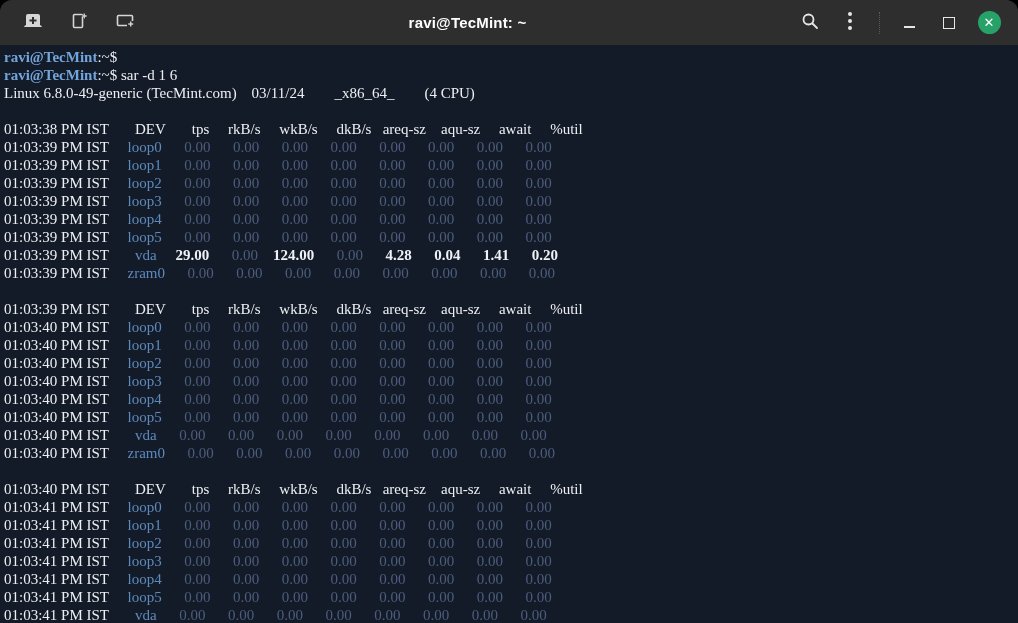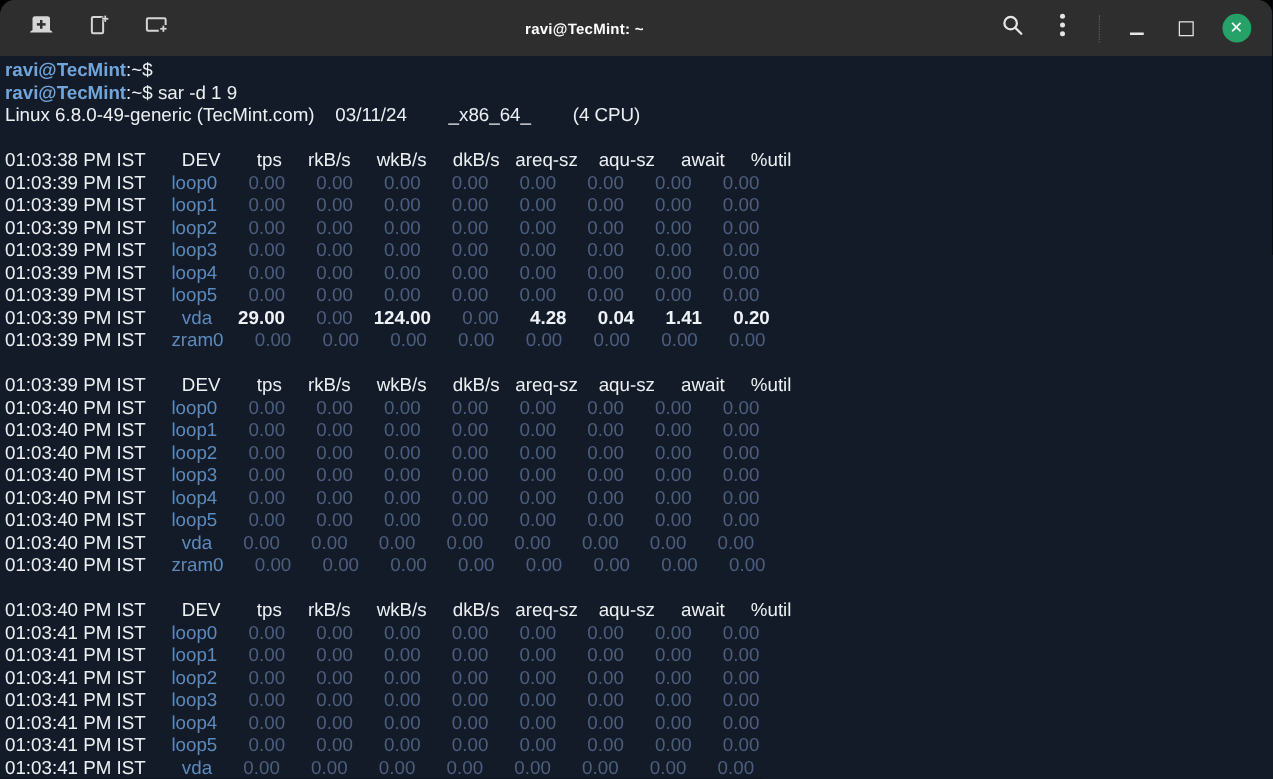--- a/index.html
+++ b/index.html
@@ -31,21 +31,21 @@
     width: 30px; height: 30px;
     display: flex; align-items: center; justify-content: center;
     border-radius: 6px;
     cursor: pointer;
   }
   .tb-title {
     flex: 1;
     text-align: center;
     color: #ffffff;
     font-weight: bold;
-    font-size: 12px;
+    font-size: 15px;
     letter-spacing: .2px;
   }
   .tb-right { display: flex; align-items: center; gap: 10px; margin-right: 4px; }
   .tb-sep {
     width: 0; height: 22px;
     border-left: 1px dotted #5a5a5a;
     margin: 0 4px;
   }
   .win-min-bar { width: 11px; height: 2px; background: #e6e6e6; margin-top: 8px; }
   .win-max-box { width: 10px; height: 10px; border: 1.5px solid #e6e6e6; }
@@ -61,21 +61,21 @@
   
   .terminal {
     position: absolute;
     top: 45px; left: 0; right: 0; bottom: 0;
     background: var(--terminal-bg, #141b28);
     padding: 3px 0 0 4px;
     box-sizing: border-box;
     overflow: hidden;
   }
   .tline {
-    font-family: Liberation Sans, sans-serif;
+    font-family: Liberation Serif, serif;
     font-size: 15px;
     line-height: 18px;
     height: 18px;
     white-space: pre;
     font-variant-ligatures: none;
   }
   .c-white  { color: var(--text-white, #edf0f3); }
   .c-prompt { color: var(--prompt-blue, #72a5da); font-weight: bold; }
   .c-dev    { color: var(--device-blue, #5d8abd); }
   .c-dim    { color: var(--value-dim, #4c5d7d); }
@@ -150,21 +150,21 @@
       <div class="tb-btn">
         <span class="close-circle">
           <span class="close-x">✕</span>
         </span>
       </div>
     </div>
   </div>
 
   <div class="terminal" id="term">
       <div class="tline"><span class="c-prompt">ravi@TecMint</span><span class="c-white">:~$</span></div>
-      <div class="tline"><span class="c-prompt">ravi@TecMint</span><span class="c-white">:~$</span><span class="c-white"> sar -d 1 9</span></div>
+      <div class="tline"><span class="c-prompt">ravi@TecMint</span><span class="c-white">:~$</span><span class="c-white"> sar -d 1 6</span></div>
       <div class="tline"><span class="c-white">Linux 6.8.0-49-generic (TecMint.com)    03/11/24        _x86_64_        (4 CPU)</span></div>
       <div class="tline"> </div>
       <div class="tline"><span class="c-white">01:03:38 PM IST</span><span class="c-white">       DEV</span><span class="c-white">       tps</span><span class="c-white">     rkB/s</span><span class="c-white">     wkB/s</span><span class="c-white">     dkB/s</span><span class="c-white">   areq-sz</span><span class="c-white">    aqu-sz</span><span class="c-white">     await</span><span class="c-white">     %util</span></div>
       <div class="tline"><span class="c-white">01:03:39 PM IST</span><span class="c-dev">     loop0</span><span class="c-dim">      0.00</span><span class="c-dim">      0.00</span><span class="c-dim">      0.00</span><span class="c-dim">      0.00</span><span class="c-dim">      0.00</span><span class="c-dim">      0.00</span><span class="c-dim">      0.00</span><span class="c-dim">      0.00</span></div>
       <div class="tline"><span class="c-white">01:03:39 PM IST</span><span class="c-dev">     loop1</span><span class="c-dim">      0.00</span><span class="c-dim">      0.00</span><span class="c-dim">      0.00</span><span class="c-dim">      0.00</span><span class="c-dim">      0.00</span><span class="c-dim">      0.00</span><span class="c-dim">      0.00</span><span class="c-dim">      0.00</span></div>
       <div class="tline"><span class="c-white">01:03:39 PM IST</span><span class="c-dev">     loop2</span><span class="c-dim">      0.00</span><span class="c-dim">      0.00</span><span class="c-dim">      0.00</span><span class="c-dim">      0.00</span><span class="c-dim">      0.00</span><span class="c-dim">      0.00</span><span class="c-dim">      0.00</span><span class="c-dim">      0.00</span></div>
       <div class="tline"><span class="c-white">01:03:39 PM IST</span><span class="c-dev">     loop3</span><span class="c-dim">      0.00</span><span class="c-dim">      0.00</span><span class="c-dim">      0.00</span><span class="c-dim">      0.00</span><span class="c-dim">      0.00</span><span class="c-dim">      0.00</span><span class="c-dim">      0.00</span><span class="c-dim">      0.00</span></div>
       <div class="tline"><span class="c-white">01:03:39 PM IST</span><span class="c-dev">     loop4</span><span class="c-dim">      0.00</span><span class="c-dim">      0.00</span><span class="c-dim">      0.00</span><span class="c-dim">      0.00</span><span class="c-dim">      0.00</span><span class="c-dim">      0.00</span><span class="c-dim">      0.00</span><span class="c-dim">      0.00</span></div>
       <div class="tline"><span class="c-white">01:03:39 PM IST</span><span class="c-dev">     loop5</span><span class="c-dim">      0.00</span><span class="c-dim">      0.00</span><span class="c-dim">      0.00</span><span class="c-dim">      0.00</span><span class="c-dim">      0.00</span><span class="c-dim">      0.00</span><span class="c-dim">      0.00</span><span class="c-dim">      0.00</span></div>
       <div class="tline"><span class="c-white">01:03:39 PM IST</span><span class="c-dev">       vda</span><span class="c-hot">     29.00</span><span class="c-dim">      0.00</span><span class="c-hot">    124.00</span><span class="c-dim">      0.00</span><span class="c-hot">      4.28</span><span class="c-hot">      0.04</span><span class="c-hot">      1.41</span><span class="c-hot">      0.20</span></div>

